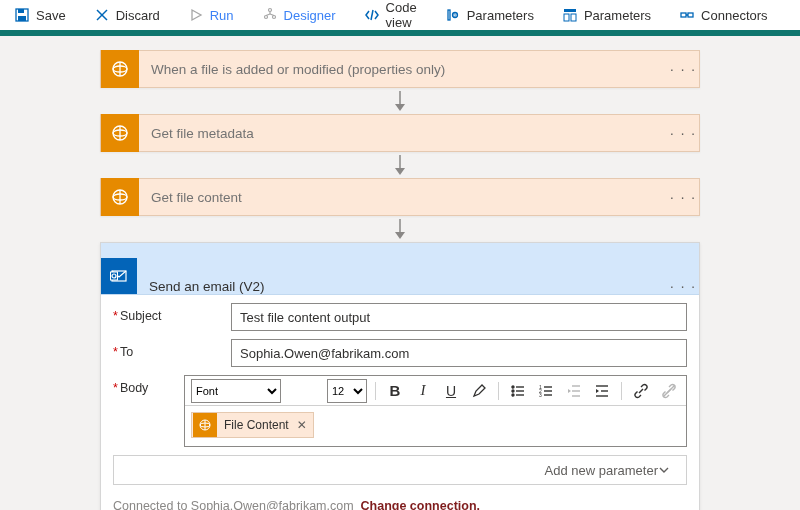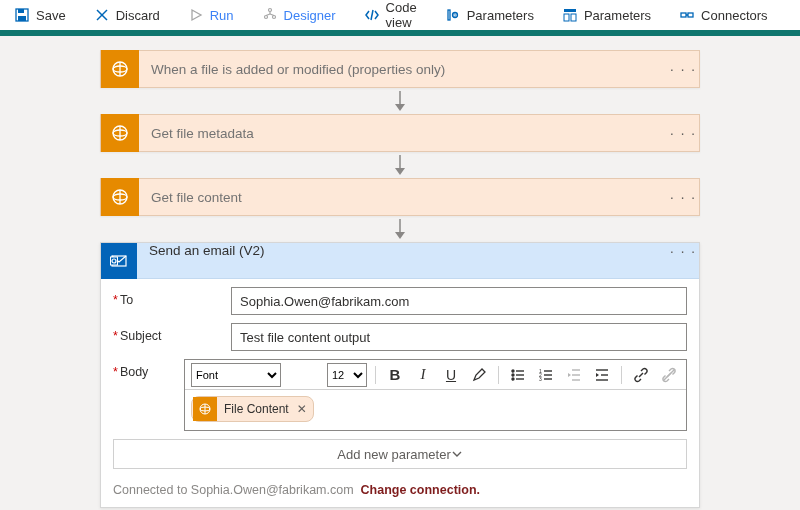--- a/index.html
+++ b/index.html
@@ -82,22 +82,22 @@
     padding: 2px 0;
   }
   .arrow svg { width: 16px; height: 22px; color: #8a8886; }
   .email-card {
     background: #fff;
     border: 1px solid #d6d6d6;
     box-shadow: 0 1px 3px rgba(0,0,0,0.08);
   }
   .email-head {
     display: flex;
-    align-items: flex-start;
-    height: 36px;
+    align-items: flex-end;
+    height: 52px;
     background: #d4e7fb;
     border-bottom: 1px solid #c2d9f0;
   }
   .email-head .icon-box {
     width: 36px;
     height: 36px;
     background: #0364b8;
     display: flex;
     align-items: center;
     justify-content: center;
@@ -157,38 +157,38 @@
   .rte-area {
     min-height: 40px;
     padding: 6px;
   }
   .token {
     display: inline-flex;
     align-items: center;
     background: #fde8d8;
     border: 1px solid #e5c9b0;
     height: 26px;
-    border-radius: 8px;
+    border-radius: 0;
     font-size: 12px;
   }
   .token .ticon {
     width: 24px; height: 24px;
     background: #e68a00;
     display: flex; align-items: center; justify-content: center;
     margin: 1px;
   }
   .token .ticon svg { width: 14px; height: 14px; }
   .token .ttext { padding: 0 6px 0 6px; }
   .token .tx { padding: 0 6px 0 2px; cursor: pointer; color: #605e5c; font-size: 12px; }
   .add-param {
     border: 1px solid #d0d0d0;
     height: 30px;
     display: flex;
     align-items: center;
-    justify-content: center;
+    justify-content: flex-end;
     padding: 0 16px;
     color: #605e5c;
     font-size: 13px;
     margin-top: 2px;
     cursor: pointer;
   }
   .add-param svg { width: 12px; height: 12px; color: #605e5c; }
   .conn-line {
     padding: 8px 12px 10px 12px;
     font-size: 12.5px;
@@ -339,26 +339,26 @@
               <rect x="1.5" y="6" width="7" height="8" fill="#0364b8" stroke="#fff" stroke-width="1"></rect>
               <circle cx="5" cy="10" r="2" fill="none" stroke="#fff" stroke-width="1.2"></circle>
             </svg>
         </div>
         <div class="label">Send an email (V2)</div>
         <div class="dots">· · ·</div>
       </div>
 
       <div class="email-body">
         <div class="frow">
+          <div class="flabel"><span class="req">*</span><span>Subject</span></div>
+          <input class="finput" value="Test file content output" style="">
+        </div>
+        <div class="frow">
           <div class="flabel"><span class="req">*</span><span>To</span></div>
           <input class="finput" value="Sophia.Owen@fabrikam.com" style="">
-        </div>
-        <div class="frow">
-          <div class="flabel"><span class="req">*</span><span>Subject</span></div>
-          <input class="finput" value="Test file content output" style="">
         </div>
         <div class="frow">
           <div class="flabel"><span class="req">*</span><span>Body</span></div>
           <div class="rte-wrap">
             <div class="rte-tb">
               <select class="font-sel"><option>Font</option></select>
               <select class="size-sel"><option>12</option></select>
               <div class="sep"></div>
               <div class="rbtn">
                   <b style="font-size:15px">B</b>

